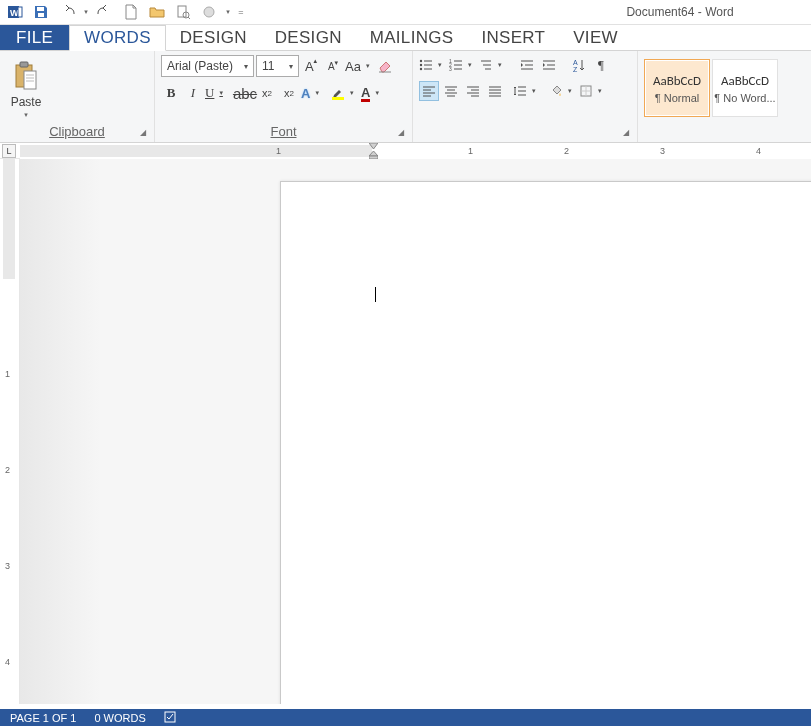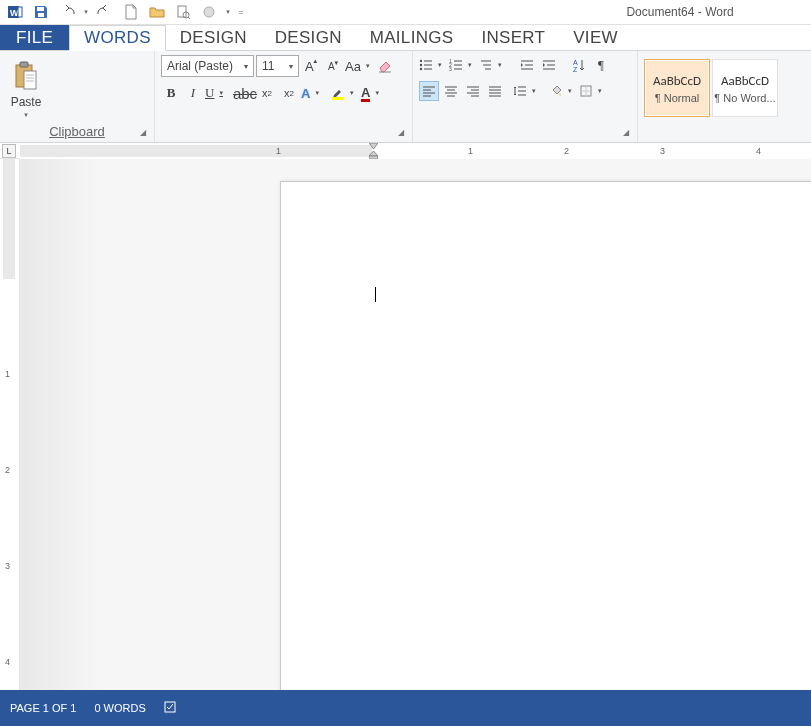--- a/index.html
+++ b/index.html
@@ -71,21 +71,21 @@
 
 .doc-area { position: absolute; left: 0; top: 159px; right: 0; bottom: 22px; background: #ededed; display:flex; }
 .ruler-v { width: 20px; background: #fff; border-right: 1px solid #e6e6e6; position:relative;}
 .ruler-v .shade { position:absolute; left:3px; width:12px; background:#e8e8e8;}
 .ruler-v .ticktxt { position:absolute; left:5px; font-size:9px; color:#666; transform: rotate(0deg);}
 .page-zone { flex:1; position:relative; overflow:hidden; background: linear-gradient(to right, #e8e8e8, #f6f6f6 80px, #f6f6f6);}
 .page { position:absolute; left:260px; top:22px; width:820px; height:1060px; background:#fff; border:1px solid #c9c9c9; box-shadow: 0 0 3px rgba(0,0,0,.1);}
 .cursor { position:absolute; left:355px; top:128px; width:1px; height:15px; background:#000;}
 
 
-.statusbar { position: absolute; bottom: 0; left: 0; right: 0; height: 36px; background: #2b579a; color: #fff; display: flex; align-items: center; gap: 18px; padding: 0 10px; font-size: 11px; }
+.statusbar { position: absolute; bottom: 0; left: 0; right: 0; height: 17px; background: #2b579a; color: #fff; display: flex; align-items: center; gap: 18px; padding: 0 10px; font-size: 11px; }
 .statusbar svg { width:14px; height:14px; }
 
 
 .ic { stroke: #505050; stroke-width: 1; fill: none; }
 .icf { fill: #505050; }
 </style>
 </head>
 <body>
 
 <div class="titlebar">
@@ -228,20 +228,21 @@
               </svg>
               <span class="dd">▾</span>
             </div>
           <div class="ico-btn wdd">
               <span style="display:inline-block"><span style="font-weight:bold">A</span><div style="height:3px;background:#c00000;margin-top:-1px"></div></span>
               <span class="dd">▾</span>
             </div>
         </div>
       </div>
     </div>
+    <div class="group-label">Font</div>
     <div class="group-launcher">◢</div>
   </div>
 
   <div class="group" style="width:225px">
     <div class="group-body">
       <div class="font-rows">
         <div class="row">
           <div class="ico-btn wdd">
               <svg width="14" height="14" viewBox="0 0 14 14">
                 <circle cx="2" cy="3" r="1.2" class="icf"></circle>

